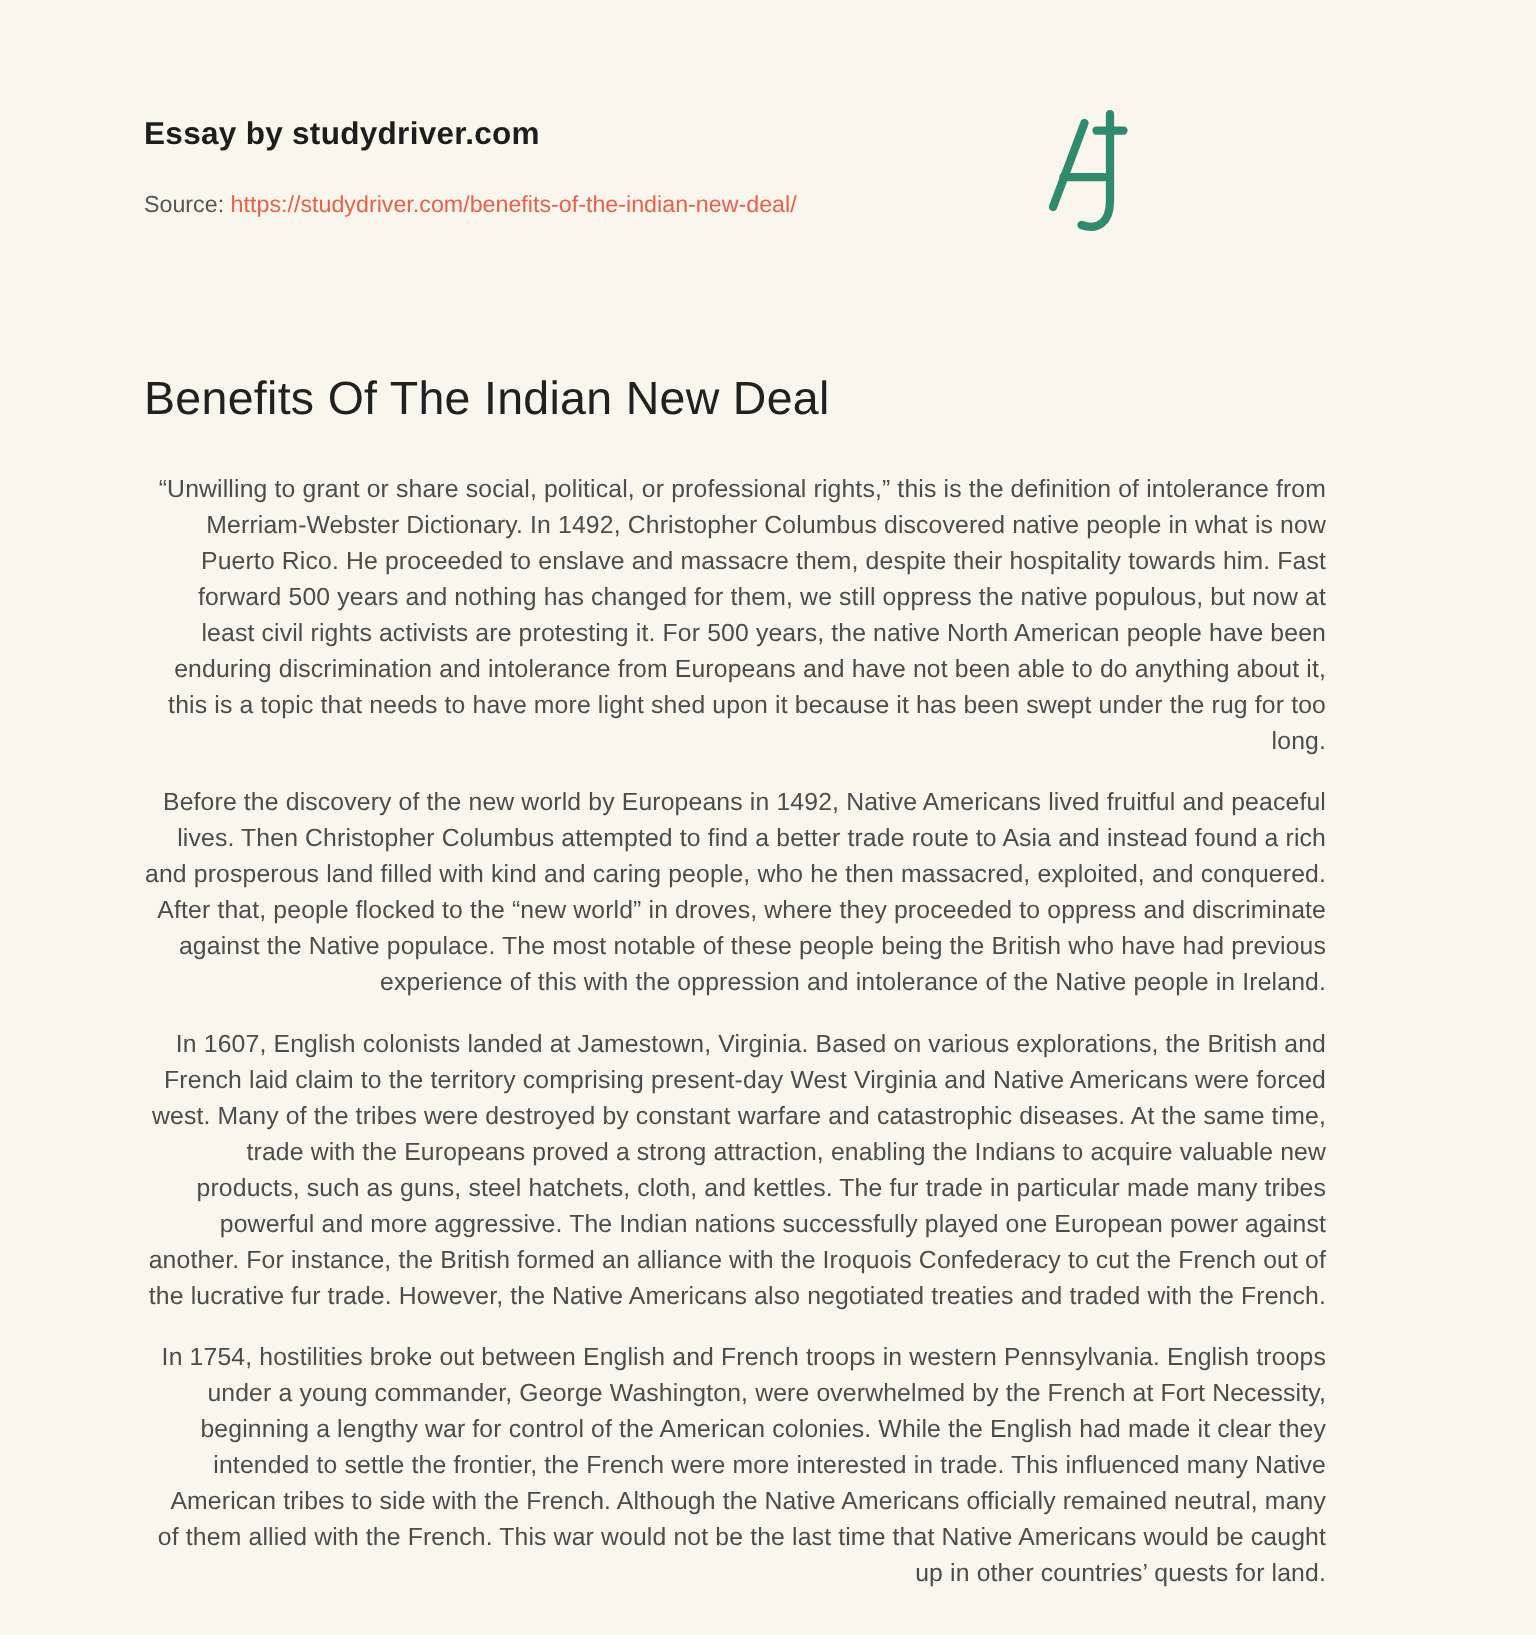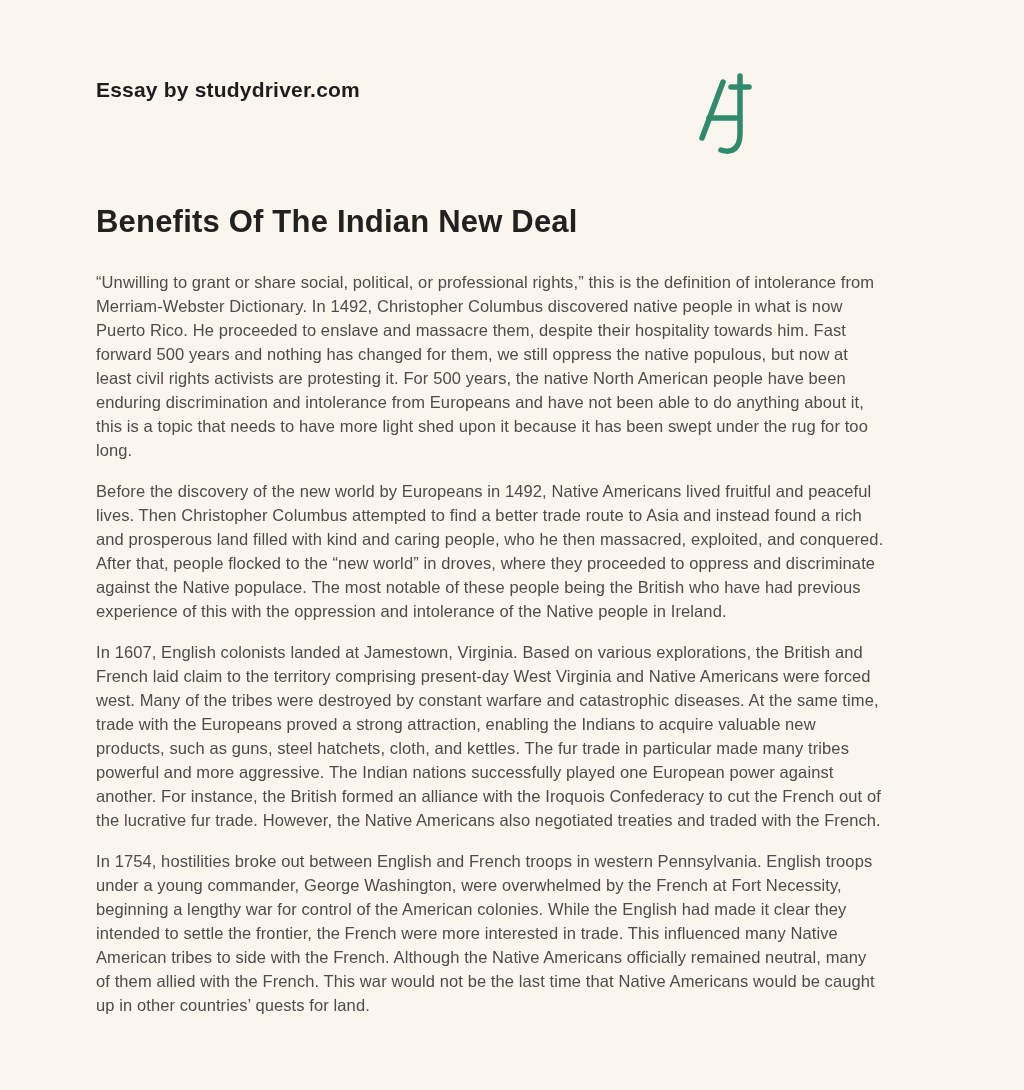--- a/index.html
+++ b/index.html
@@ -40,43 +40,48 @@
   .logo {
     position: absolute;
     top: -6px;
     right: 126px;
     width: 62px;
     height: 92px;
   }
   .article-title {
     margin-top: 102px;
     font-size: 31px;
-    font-weight: 700;
+    font-weight: 400;
     color: #212121;
     letter-spacing: 0.2px;
   }
   .article-body {
     margin-top: 30px;
   }
   .article-body p {
     font-size: 16.5px;
     line-height: 24px;
     color: #4c4c4c;
     margin-bottom: 17px;
     letter-spacing: 0.1px;
+    text-align: right;
   }
 </style>
 </head>
 <body>
 
 <div class="page">
 
   <div class="header">
     <div class="essay-by">Essay by studydriver.com</div>
 
+    <div class="source-line">
+      <span>Source:</span>
+      <a class="source-link" href="#">https://studydriver.com/benefits-of-the-indian-new-deal/</a>
+    </div>
 
     <svg class="logo" viewBox="0 0 62 92" fill="none" stroke="#2f8a6e" stroke-width="5.5" stroke-linecap="round" stroke-linejoin="round">
 
       <path d="M6 66 L27 10"></path>
       <path d="M13 46 L40 46"></path>
 
       <path d="M44 4 L44 62 C44 76 36 82 25 78"></path>
       <path d="M35 15 L53 15"></path>
     </svg>
   </div>

